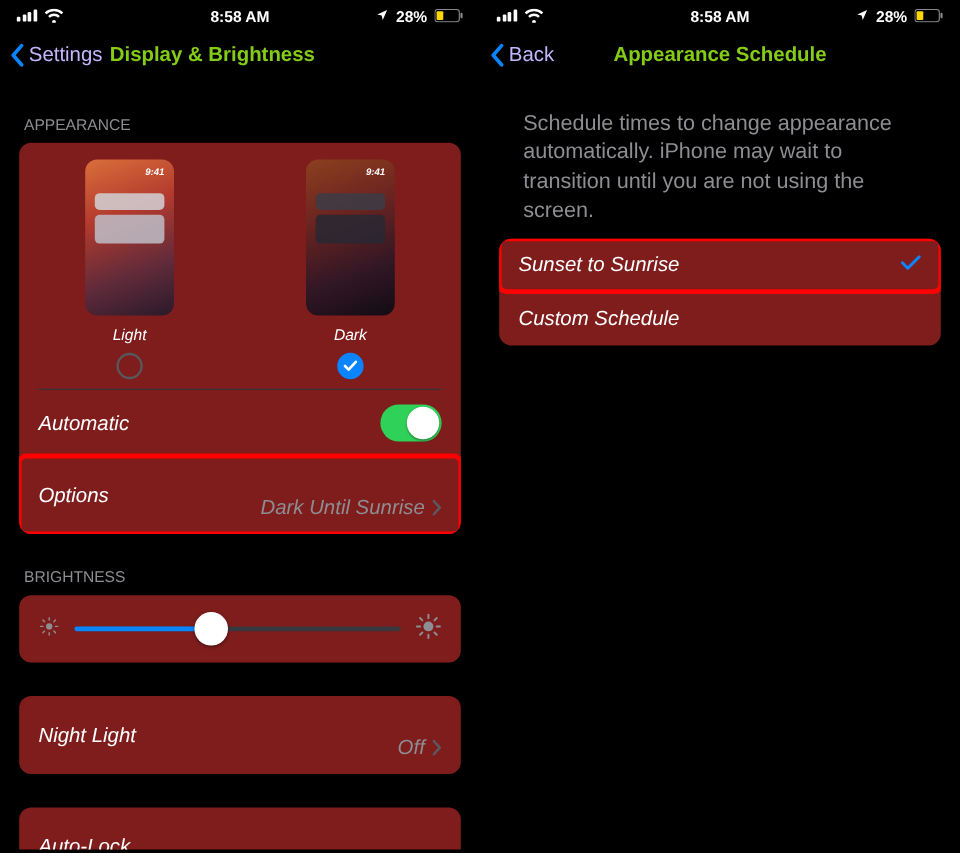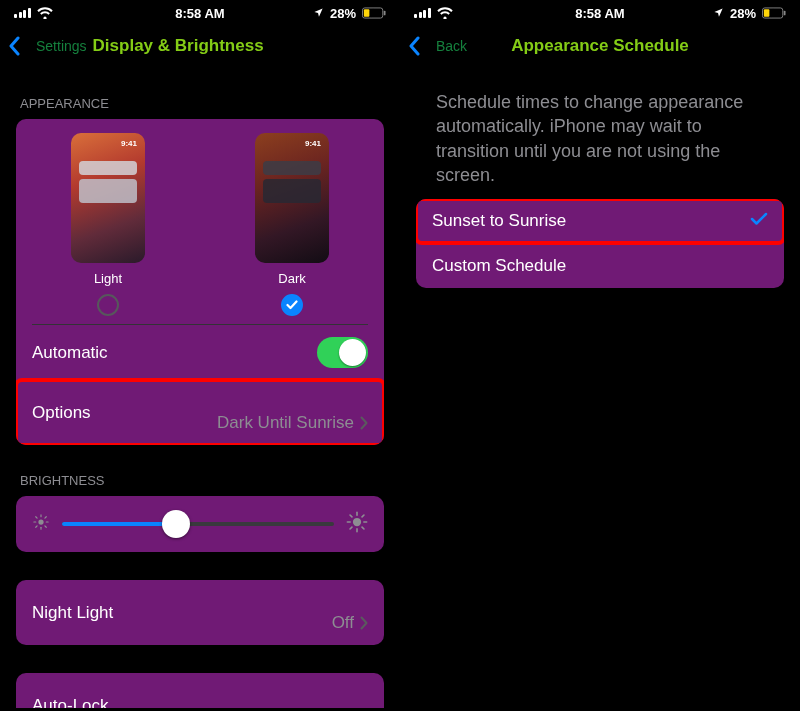--- a/index.html
+++ b/index.html
@@ -39,43 +39,44 @@
   .batt { display:flex; align-items:center; gap:2px; }
   
   .nav-bar {
     height: 44px;
     display:flex;
     align-items:center;
     padding: 0 8px;
     position:relative;
   }
   .back-btn {
-    display:flex; align-items:center; gap:16px;
-    color:#15803d; font-size:14px;
+    display:flex; align-items:center; gap:4px;
+    color:#c4b5fd; font-size:17px;
     z-index:2;
   }
   .chevron-left svg { display:block; }
   .nav-title {
     font-size:17px; font-weight:700; color:#84cc16;
     margin-left:6px;
   }
   .nav-title.centered {
     position:absolute; left:0; right:0; text-align:center; margin:0;
     pointer-events:none;
   }
   
   .content { padding: 0 16px; }
   .section-header {
     font-size:13px; color:#8d8d92; text-transform:uppercase;
     margin: 28px 4px 8px 4px;
   }
   .group {
-    background:#701a75;
+    background:#7f1d1d;
     border-radius:10px;
     overflow:hidden;
+    font-style:italic;
   }
   
   .appearance-row {
     display:flex;
     padding: 14px 0 8px 0;
   }
   .appearance-col {
     flex:1;
     display:flex; flex-direction:column; align-items:center; gap:8px;
   }

